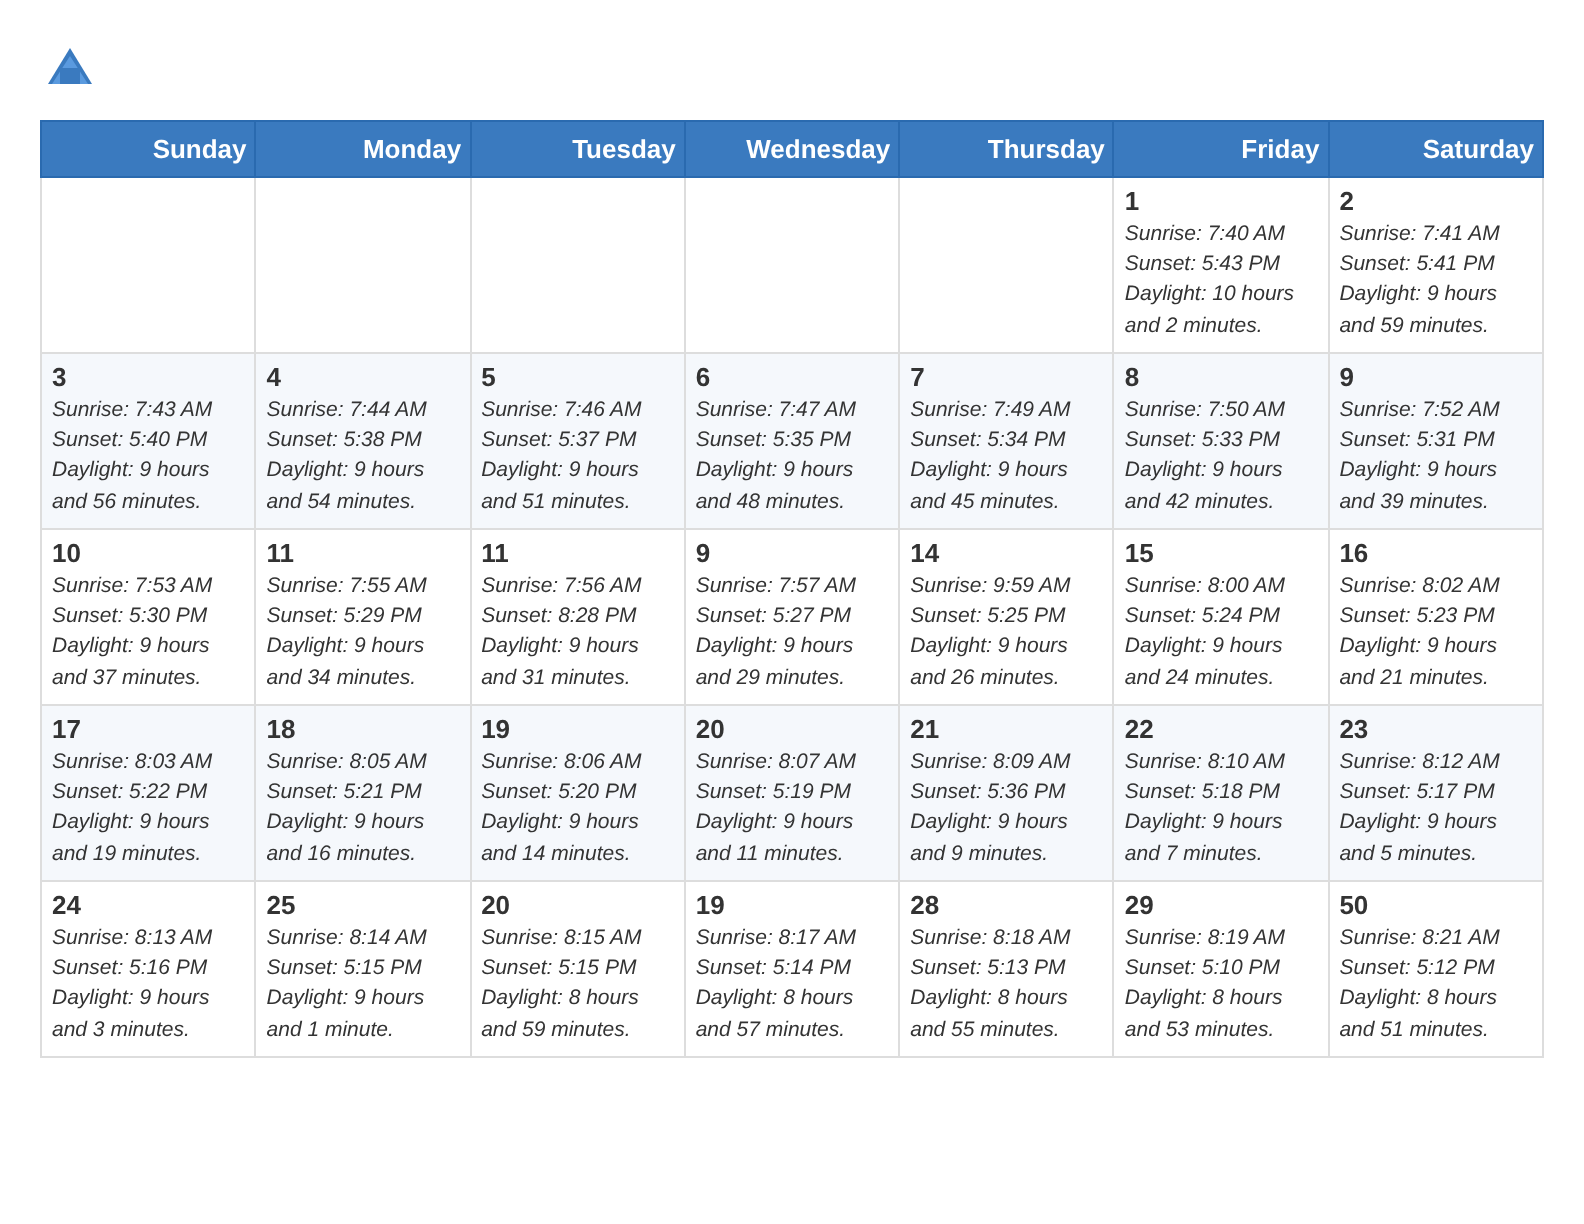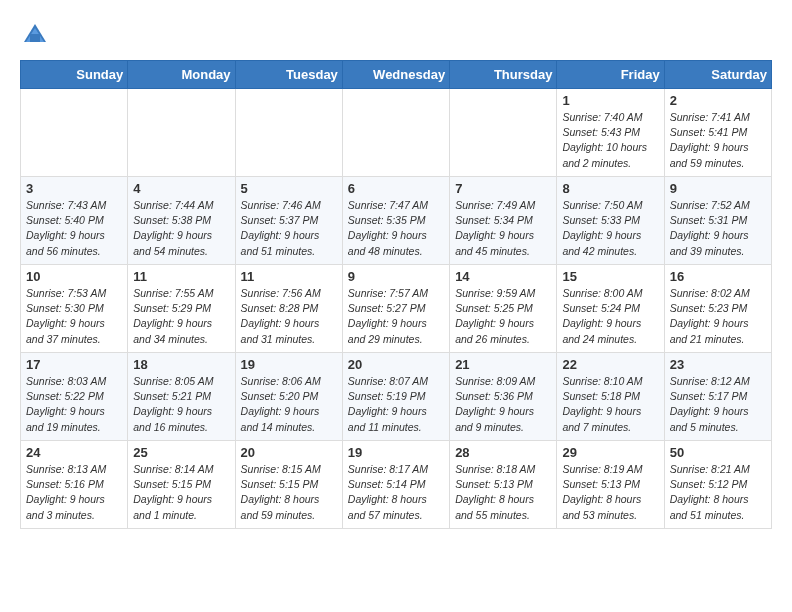--- a/index.html
+++ b/index.html
@@ -340,21 +340,21 @@
           <td>
             <span class="day-num">28</span>
             <div class="day-info">Sunrise: 8:18 AM
 Sunset: 5:13 PM
 Daylight: 8 hours
 and 55 minutes.</div>
           </td>
           <td>
             <span class="day-num">29</span>
             <div class="day-info">Sunrise: 8:19 AM
-Sunset: 5:13 PM
+Sunset: 5:10 PM
 Daylight: 8 hours
 and 53 minutes.</div>
           </td>
           <td>
             <span class="day-num">50</span>
             <div class="day-info">Sunrise: 8:21 AM
 Sunset: 5:12 PM
 Daylight: 8 hours
 and 51 minutes.</div>
           </td>

